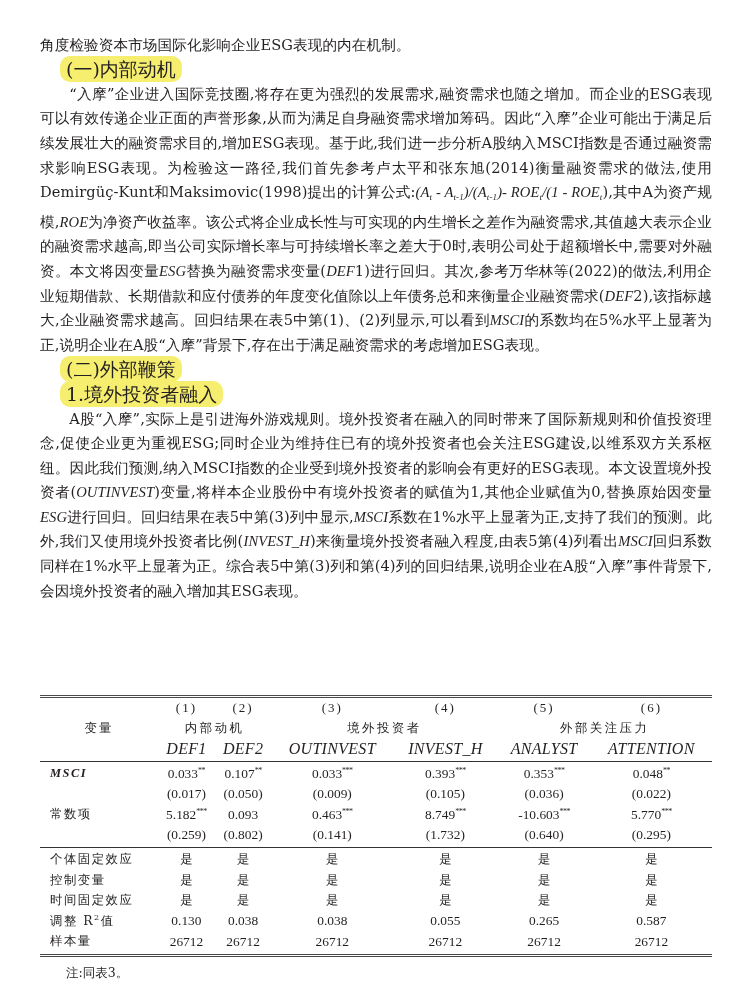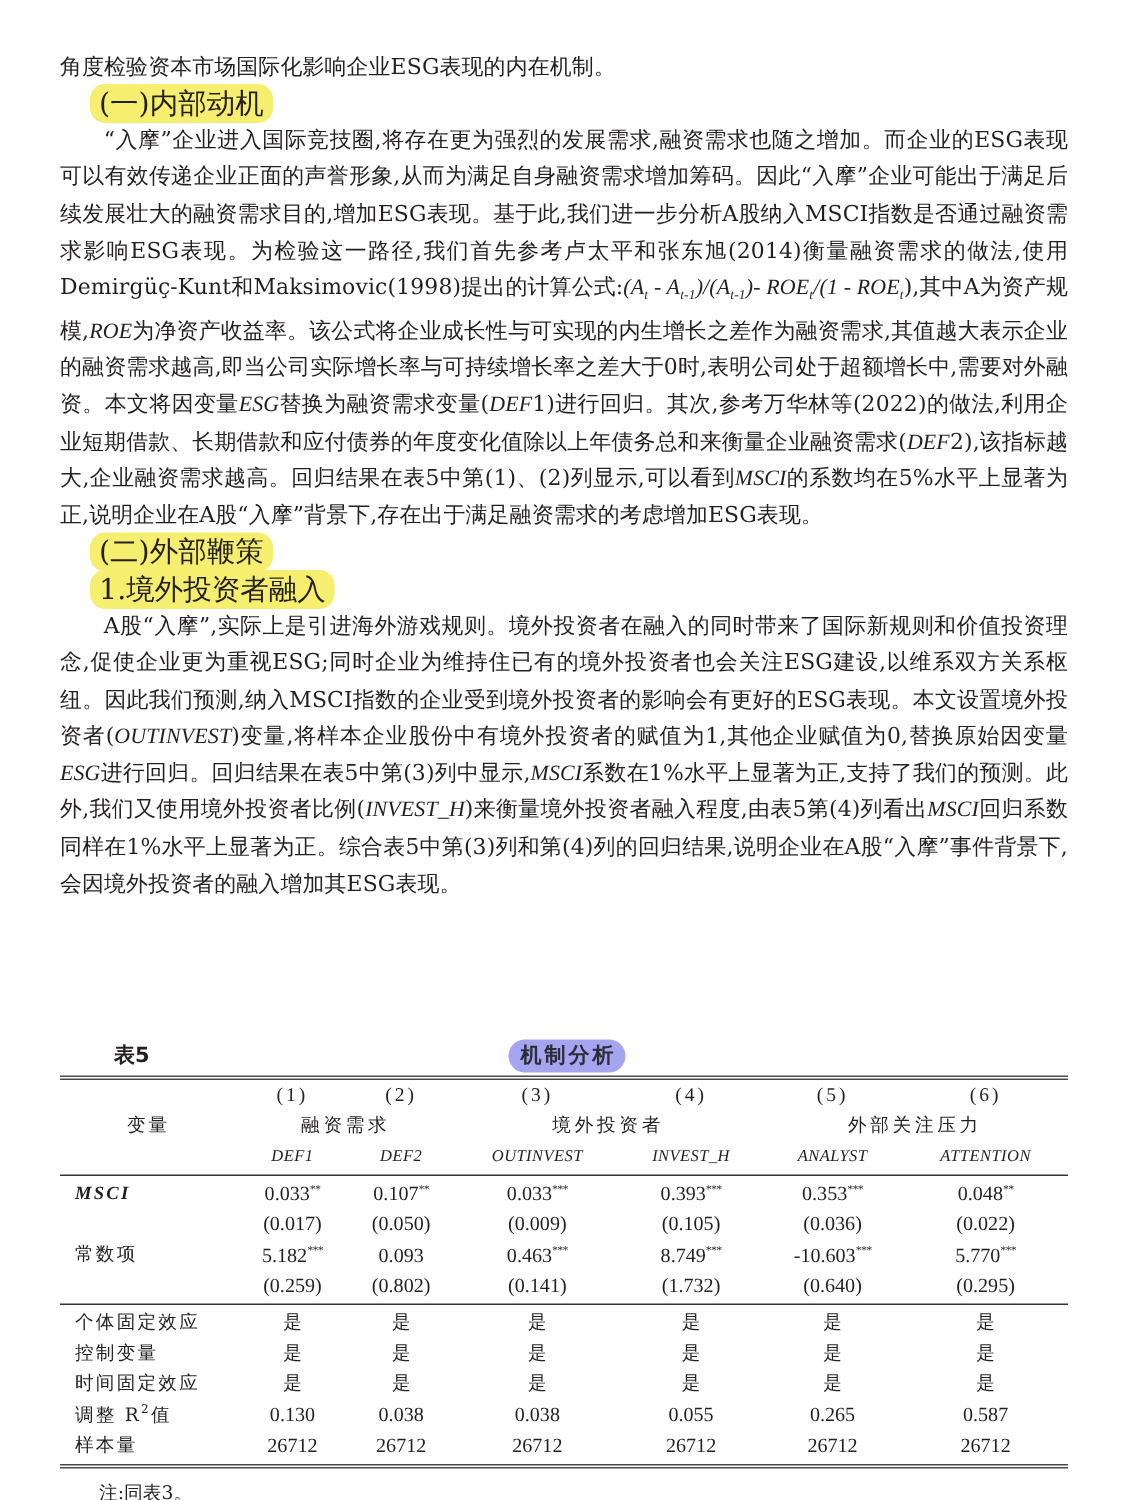--- a/index.html
+++ b/index.html
@@ -34,21 +34,21 @@
   .dbl { border-top: 3px double #4a4a4a; height: 0; margin-top: 2px; }
   .single { border-top: 1.4px solid #333; height: 0; }
   table { width: 672px; border-collapse: collapse; font-size: 12.4px; }
   td { padding: 0; height: 20.5px; text-align: center; white-space: nowrap; }
   td.lbl { text-align: left; padding-left: 10px; width: 108px; letter-spacing: 1.5px; }
   td.hdr-var { text-align: center; width: 108px; letter-spacing: 2px; }
   .numcell { font-family: "Liberation Serif", serif; font-size: 13.4px; }
   .star { font-size: 8px; vertical-align: 5px; letter-spacing: -0.5px; }
   .group { letter-spacing: 2.5px; }
   .colnum { font-family: "Liberation Serif", serif; letter-spacing: 2px; font-size: 13px; }
-  .vname { font-family: "Liberation Serif", serif; font-style: italic; font-size: 11px; letter-spacing: 0.3px; }
+  .vname { font-family: "Liberation Serif", serif; font-style: italic; font-size: 16px; letter-spacing: 0.3px; }
   .note { font-size: 12.5px; margin-top: 8px; padding-left: 26px; }
   .lbl-i { font-family: "Liberation Serif", serif; font-style: italic; font-weight: bold; letter-spacing: 0.5px; }
   sup.r2 { font-size: 8px; vertical-align: 5px; }
 </style>
 </head>
 <body>
 
 <div class="page">
   <p class="para">
     <br>
@@ -65,39 +65,35 @@
     <span class="hl">(二)外部鞭策</span>
   </p>
   <p class="hl-line">
     <span class="hl">1.境外投资者融入</span>
   </p>
 
   <p class="para indent"><span>A股“入摩”,实际上是引进海外游戏规则。境外投资者在融入的同时带来了国际新规则和价值投资理念,促使企业更为重视ESG;同时企业为维持住已有的境外投资者也会关注ESG建设,以维系双方关系枢纽。因此我们预测,纳入MSCI指数的企业受到境外投资者的影响会有更好的ESG表现。本文设置境外投资者(</span><i class="v">OUTINVEST</i><span>)变量,将样本企业股份中有境外投资者的赋值为1,其他企业赋值为0,替换原始因变量</span><i class="v">ESG</i><span>进行回归。回归结果在表5中第(3)列中显示,</span><i class="v">MSCI</i><span>系数在1%水平上显著为正,支持了我们的预测。此外,我们又使用境外投资者比例(</span><i class="v">INVEST_H</i><span>)来衡量境外投资者融入程度,由表5第(4)列看出</span><i class="v">MSCI</i><span>回归系数同样在1%水平上显著为正。综合表5中第(3)列和第(4)列的回归结果,说明企业在A股“入摩”事件背景下,会因境外投资者的融入增加其ESG表现。</span></p>
 </div>
 
 <div class="tbl-wrap">
-  <div class="tbl-title-row">
-    <span class="tbl-label">表5</span>
-    <span class="tbl-caption">机制分析</span>
-  </div>
   <div class="dbl"></div>
   <table>
     <tbody>
         <tr>
       <td class="hdr-var"></td>
       <td class="colnum">(1)</td>
       <td class="colnum">(2)</td>
       <td class="colnum">(3)</td>
       <td class="colnum">(4)</td>
       <td class="colnum">(5)</td>
       <td class="colnum">(6)</td>
     </tr>
     <tr>
       <td class="hdr-var">变量</td>
-      <td colspan="2" class="group">融资需求</td>
+      <td colspan="2" class="group">内部动机</td>
       <td colspan="2" class="group">境外投资者</td>
       <td colspan="2" class="group">外部关注压力</td>
     </tr>
     <tr>
       <td class="hdr-var"></td>
       <td class="vname">DEF1</td>
       <td class="vname">DEF2</td>
       <td class="vname">OUTINVEST</td>
       <td class="vname">INVEST_H</td>
       <td class="vname">ANALYST</td>

